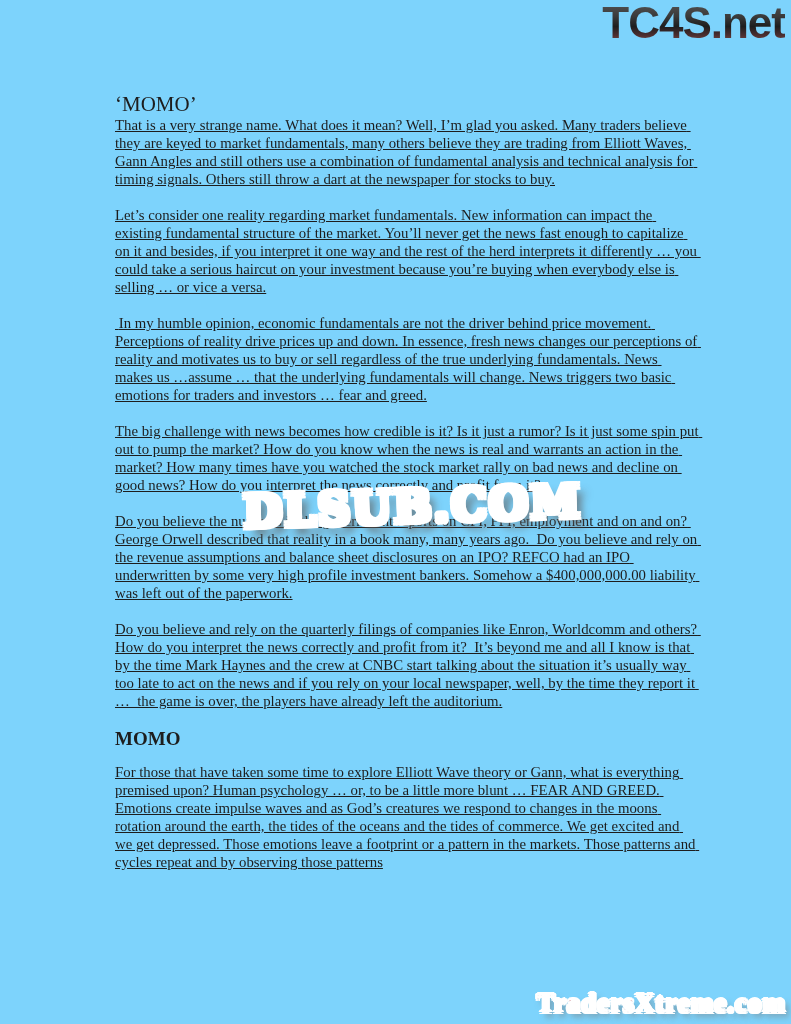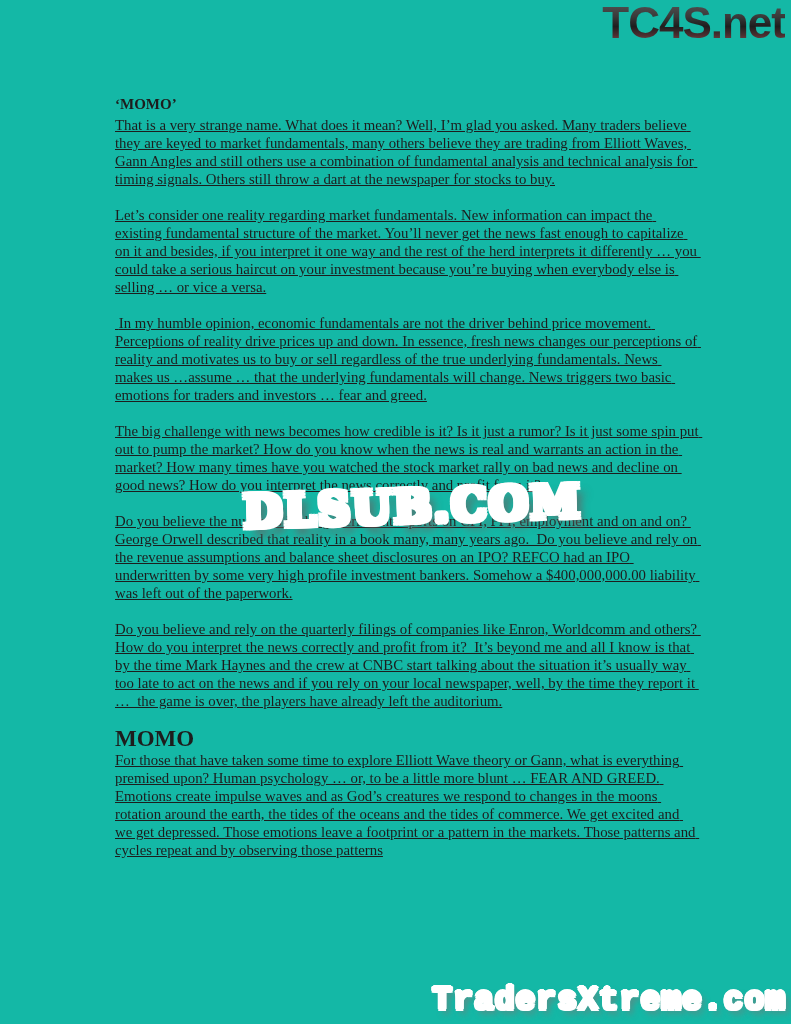--- a/index.html
+++ b/index.html
@@ -1,44 +1,44 @@
 <!DOCTYPE html>
 <html><head>
 <meta charset="utf-8">
 <style>
   html, body { margin: 0; padding: 0; background: #ffffff; }
   .page {
     position: relative;
     width: 791px;
     height: 1024px;
-    background: #14b8a6;
+    background: #7dd3fc;
     overflow: hidden;
     font-family: "Liberation Serif", serif;
   }
 
   
   .doc {
     position: absolute;
     left: 115px;
     top: 95px;
     width: 584px;
     color: #1d1d1d;
     font-size: 14.8px;
     line-height: 18px;
   }
   .doc h1 {
-    font-size: 15px;
-    font-weight: bold;
+    font-size: 21px;
+    font-weight: normal;
     margin: 0 0 3px 0;
     line-height: 18px;
   }
   .doc h2 {
-    font-size: 23px;
+    font-size: 19px;
     font-weight: bold;
-    margin: 0 0 2px 0;
+    margin: 0 0 14px 0;
     line-height: 21px;
   }
   .doc p {
     margin: 0 0 18px 0;
     white-space: pre-wrap;
     text-decoration: underline;
   }
   .doc p.gap2 { margin-top: 18px; }
 
   
@@ -77,23 +77,23 @@
       2px 2px 0 #ffffff, -2px 2px 0 #ffffff, 2px -2px 0 #ffffff, -2px -2px 0 #ffffff,
       3px 3px 0 #ffffff, -3px 3px 0 #ffffff, 3px -3px 0 #ffffff, -3px -3px 0 #ffffff,
       7px 9px 9px rgba(100,100,100,0.85);
   }
 
   
   .logo-traders {
     position: absolute;
     right: 5px;
     bottom: 5px;
-    font-family: Liberation Mono, monospace;
+    font-family: Liberation Serif, serif;
     font-weight: bold;
-    font-size: 33px;
+    font-size: 27px;
     letter-spacing: 1px;
     line-height: 1.1;
     background: linear-gradient(180deg, #d4777b 0%, #c04c51 45%, #9e3237 100%);
     -webkit-background-clip: text;
     background-clip: text;
     color: transparent;
     text-shadow:
       2px 0 0 #ffffff, -2px 0 0 #ffffff, 0 2px 0 #ffffff, 0 -2px 0 #ffffff,
       1.5px 1.5px 0 #ffffff, -1.5px 1.5px 0 #ffffff, 1.5px -1.5px 0 #ffffff, -1.5px -1.5px 0 #ffffff,
       4px 5px 6px rgba(120,120,120,0.8);

